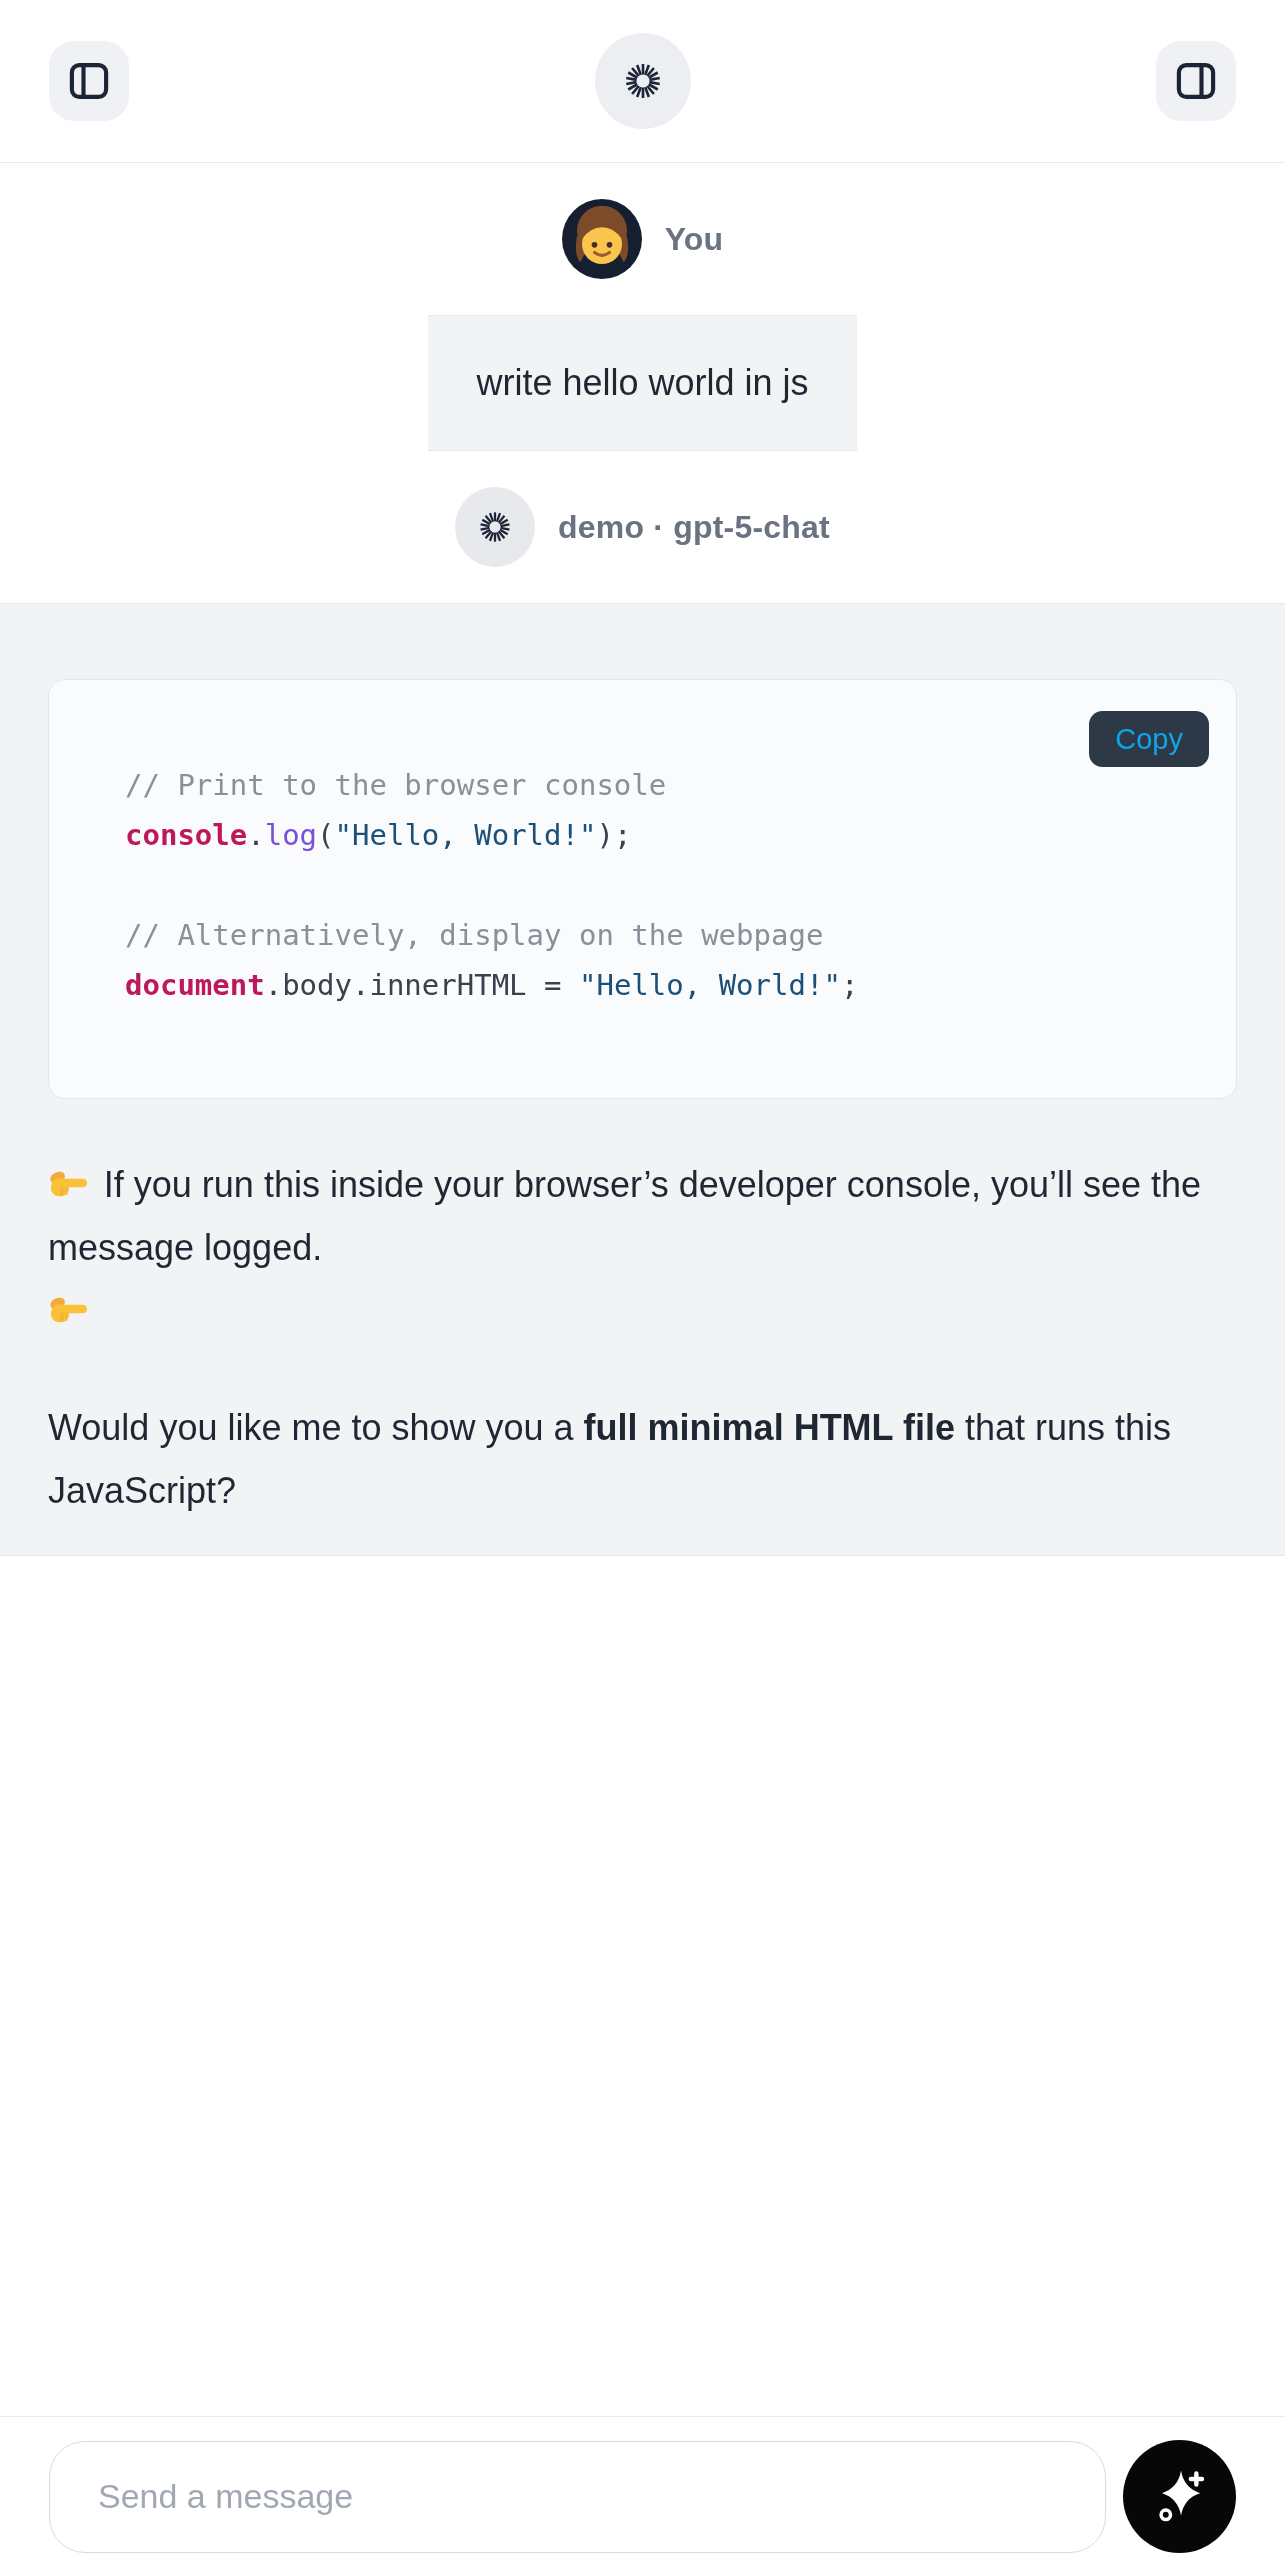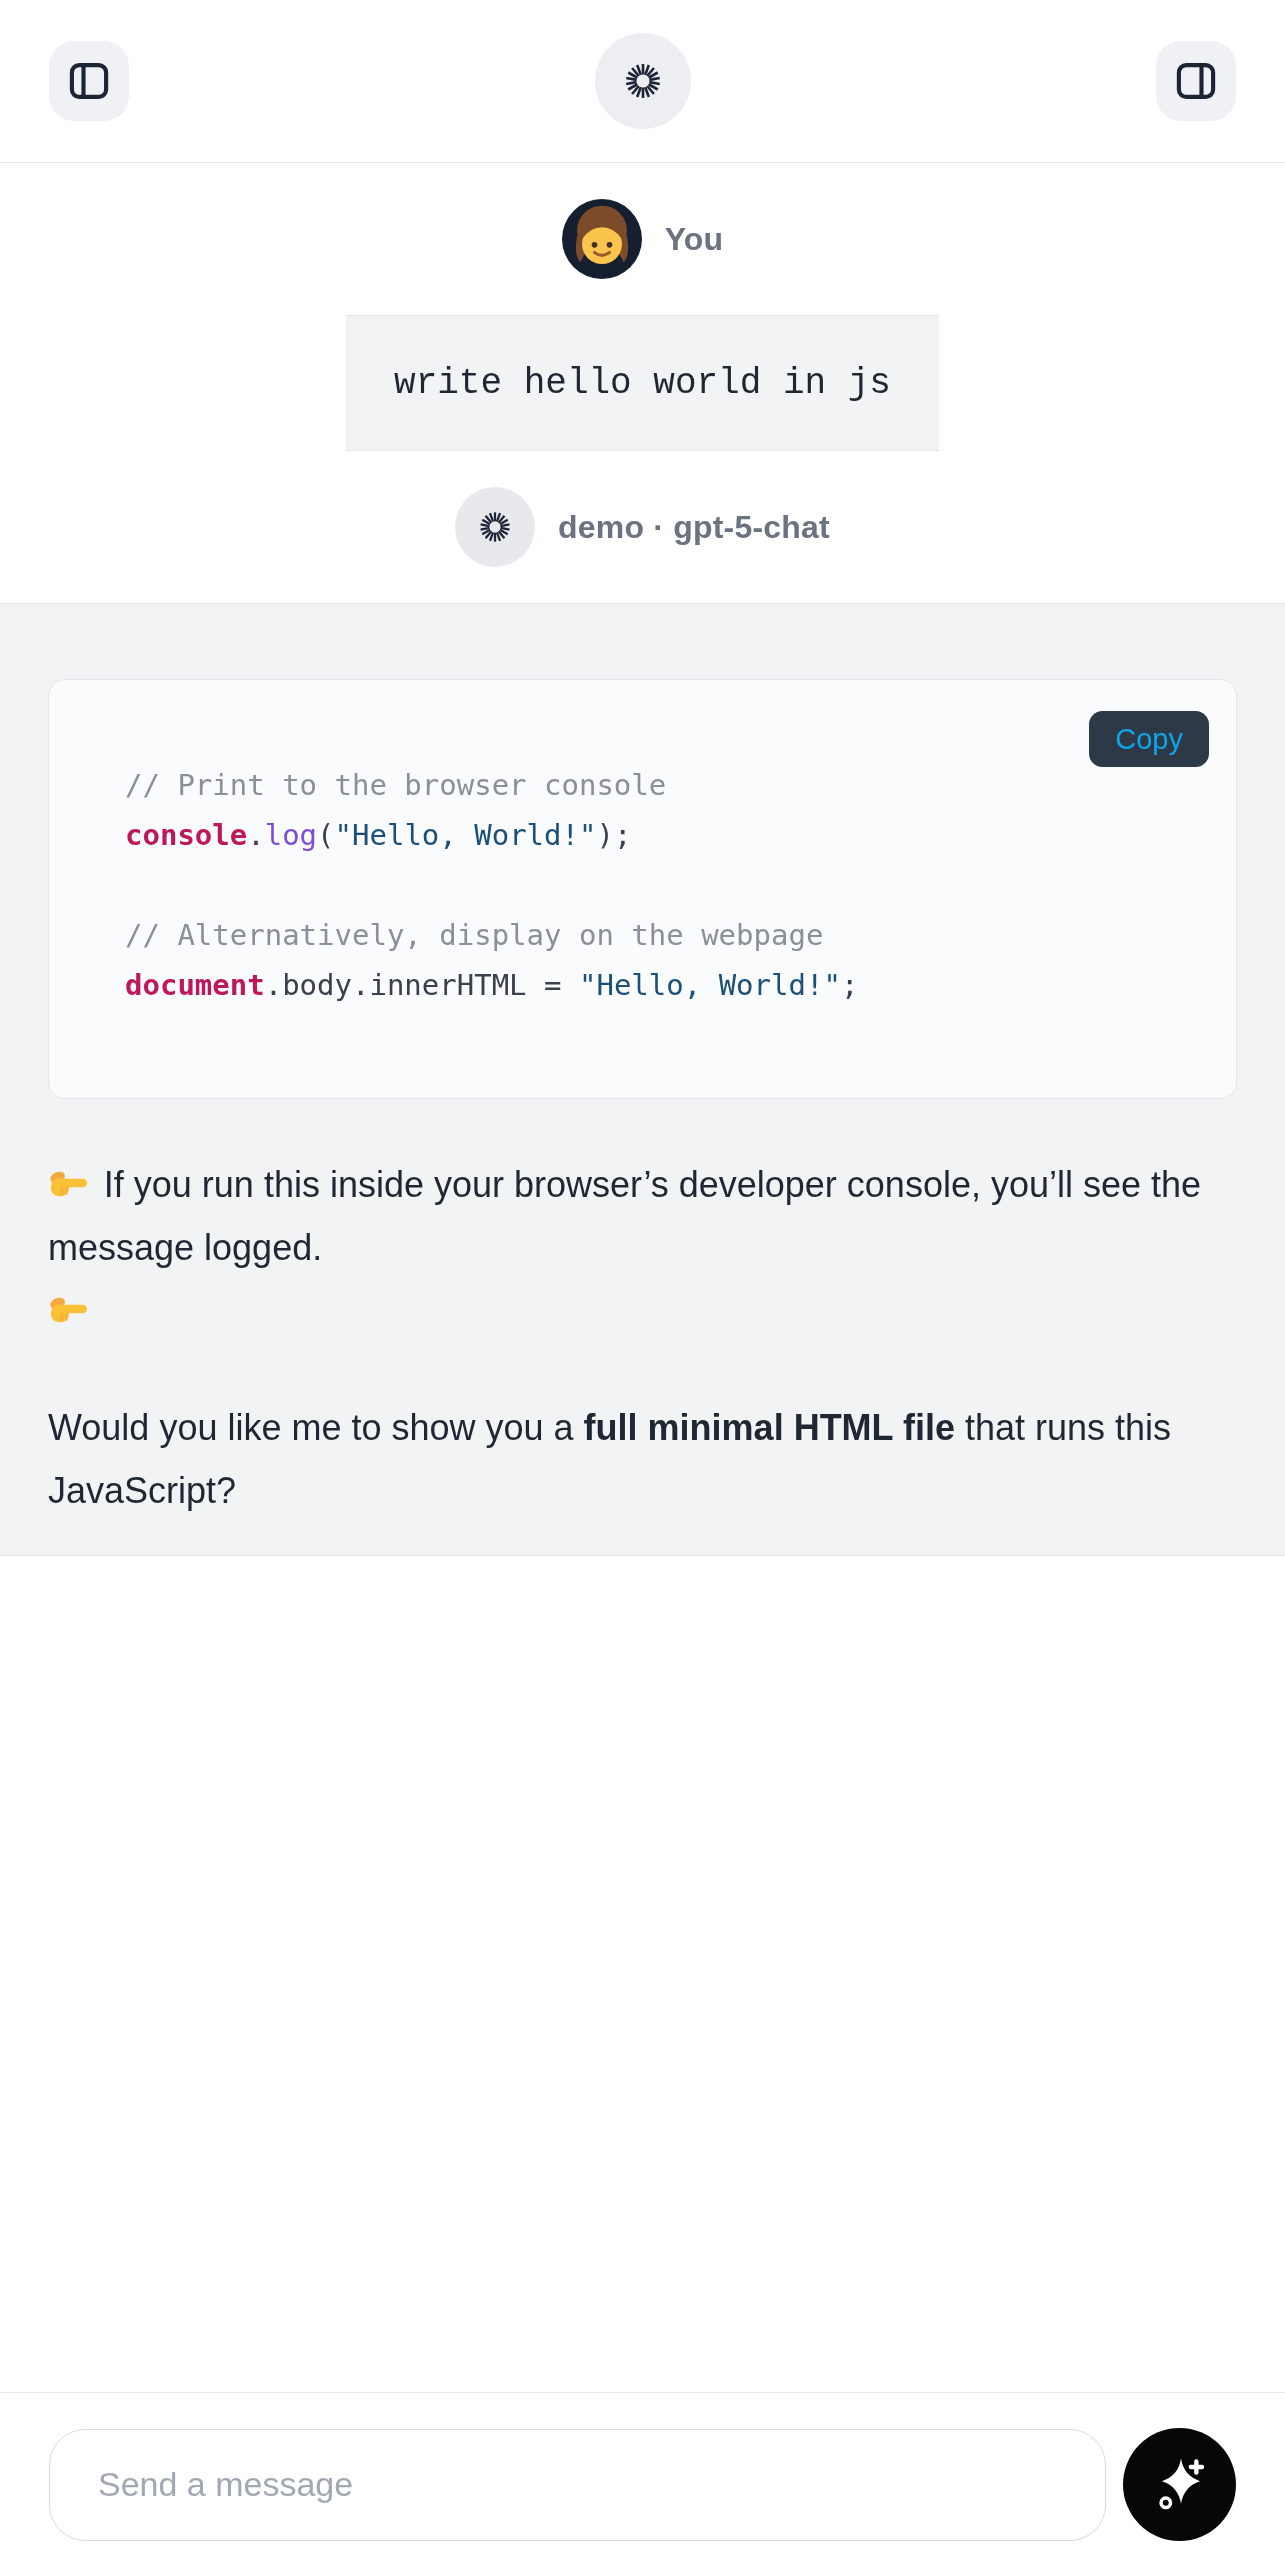--- a/index.html
+++ b/index.html
@@ -18,21 +18,21 @@
   .burst-sm{width:38px;height:38px;}
 
   
   .msg-header{height:152px;display:flex;align-items:center;gap:23px;padding:0 48px;background:#ffffff;}
   .avatar{width:80px;height:80px;border-radius:50%;display:flex;align-items:center;justify-content:center;flex:0 0 auto;overflow:hidden;}
   .avatar-user{background:#161f30;}
   .avatar-bot{background:#e7e9ed;}
   .sender{font-size:32px;font-weight:600;color:#6b7280;letter-spacing:0.2px;}
 
   .band{background:#f2f3f5;border-top:1.9px solid #e5e7ea;border-bottom:1.9px solid #e5e7ea;box-sizing:border-box;}
-  .band.user-band{height:136px;display:flex;align-items:center;padding:12px 48px;font-family:Liberation Mono, monospace;}
+  .band.user-band{height:136px;display:flex;align-items:center;padding:12px 48px;}
   .band.user-band p{margin:0;font-size:36px;color:#1f2733;}
   .band.assistant-band{padding:31px 48px 32.5px 48px;}
   .band.assistant-band p{margin:0;font-size:36px;line-height:63px;color:#1f2733;}
 
   
   .code-block{position:relative;margin-top:44px;background:#fafbfc;border:1.9px solid #e4e6e9;
               border-radius:17px;box-sizing:border-box;}
   .code-block pre{margin:0;padding:80px 38px 88px 76px;font-family:"DejaVu Sans Mono",monospace;
                   font-size:29px;line-height:50px;}
   .copy-btn{position:absolute;top:31px;right:27px;background:#2e3947;color:#0ea5e9;border:none;cursor:pointer;
@@ -40,21 +40,21 @@
   .tok-com{color:#8a9099;} .tok-kw{color:#be185d;font-weight:bold;} .tok-fn{color:#7c4dd8;}
   .tok-str{color:#1c5078;} .tok-pln{color:#3a414d;}
 
   .para{margin-top:54px !important;}
   .inline-icon{display:inline-block;width:42px;height:38px;vertical-align:-5.7px;margin-right:3.8px;}
   .inline-icon svg{width:42px;height:38px;}
 
   .spacer{flex:1 1 auto;background:#ffffff;}
 
   
-  .composer{flex:0 0 auto;height:184px;border-top:1.9px solid #e8eaec;background:#ffffff;
+  .composer{flex:0 0 auto;height:160px;border-top:1.9px solid #e8eaec;background:#ffffff;
             display:flex;align-items:center;gap:17px;padding:0 49px;box-sizing:border-box;}
   .composer input{flex:1 1 auto;height:112px;border:1.9px solid #d8dbdf;border-radius:36px;background:#ffffff;
                   font-family:"Liberation Sans",sans-serif;font-size:34px;color:#1f2733;padding:0 48px;box-sizing:border-box;outline:none;}
   .composer input::placeholder{color:#a2a8b3;}
   .send-btn{width:113px;height:113px;border-radius:50%;background:#070708;border:none;cursor:pointer;
             display:flex;align-items:center;justify-content:center;flex:0 0 auto;}
   .send-btn svg{width:61px;height:61px;}
 </style>
 </head>
 <body>

